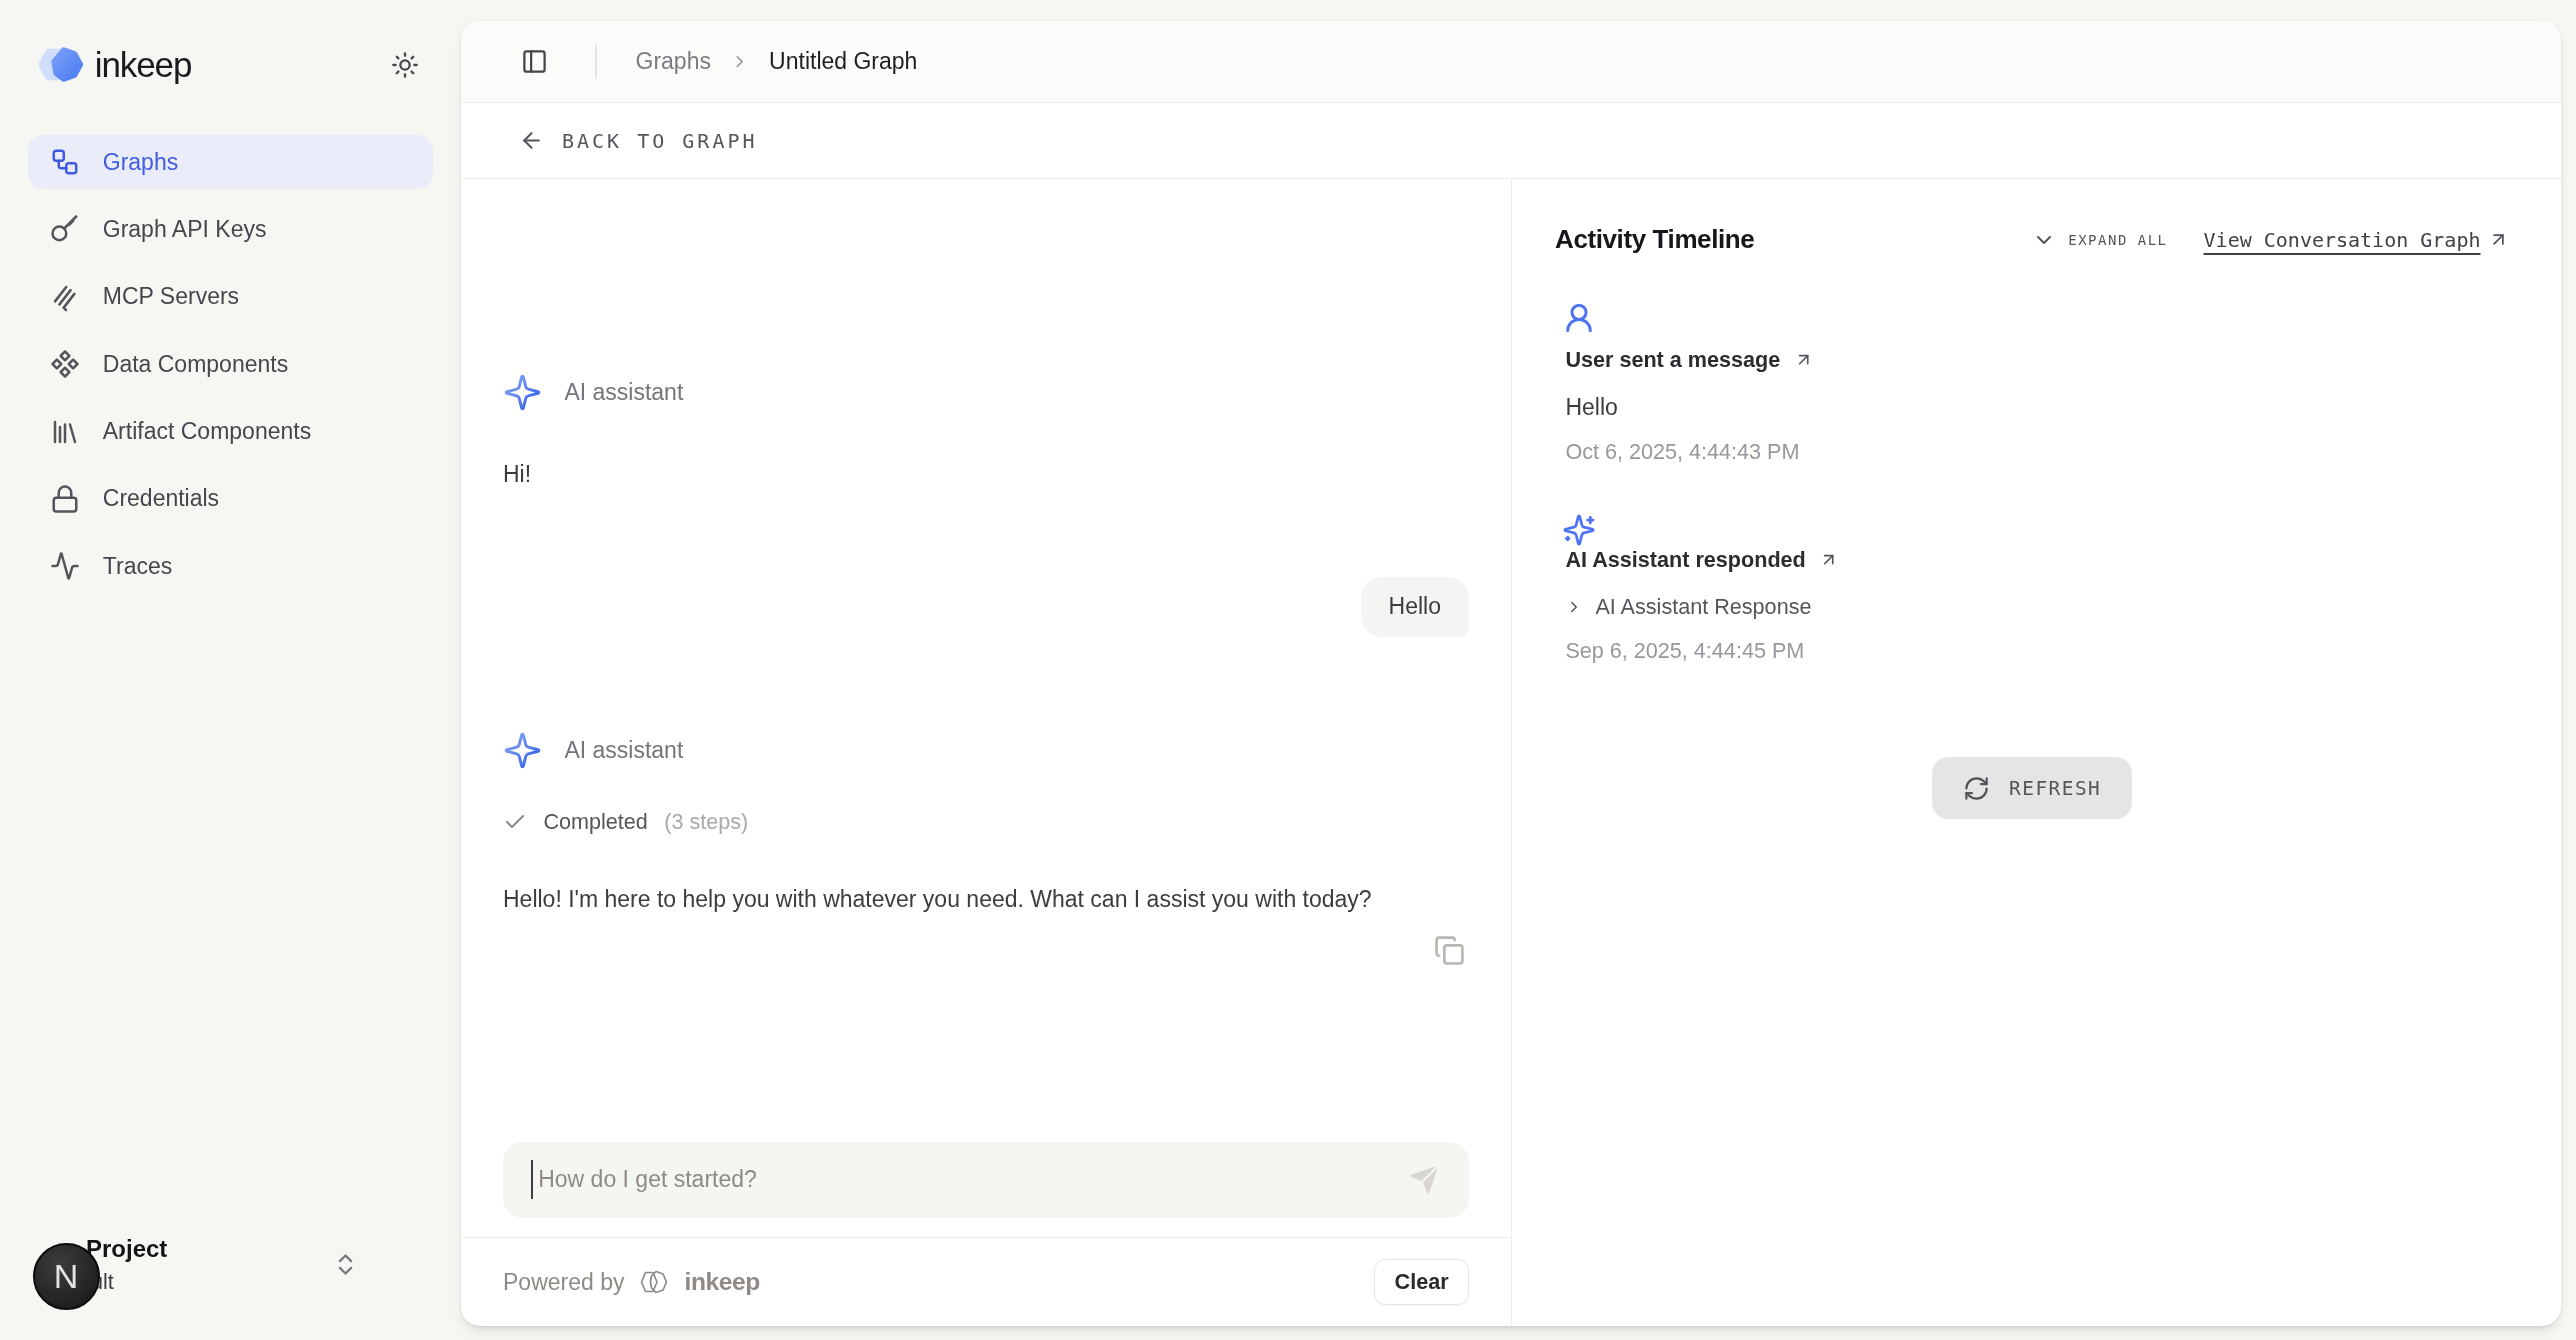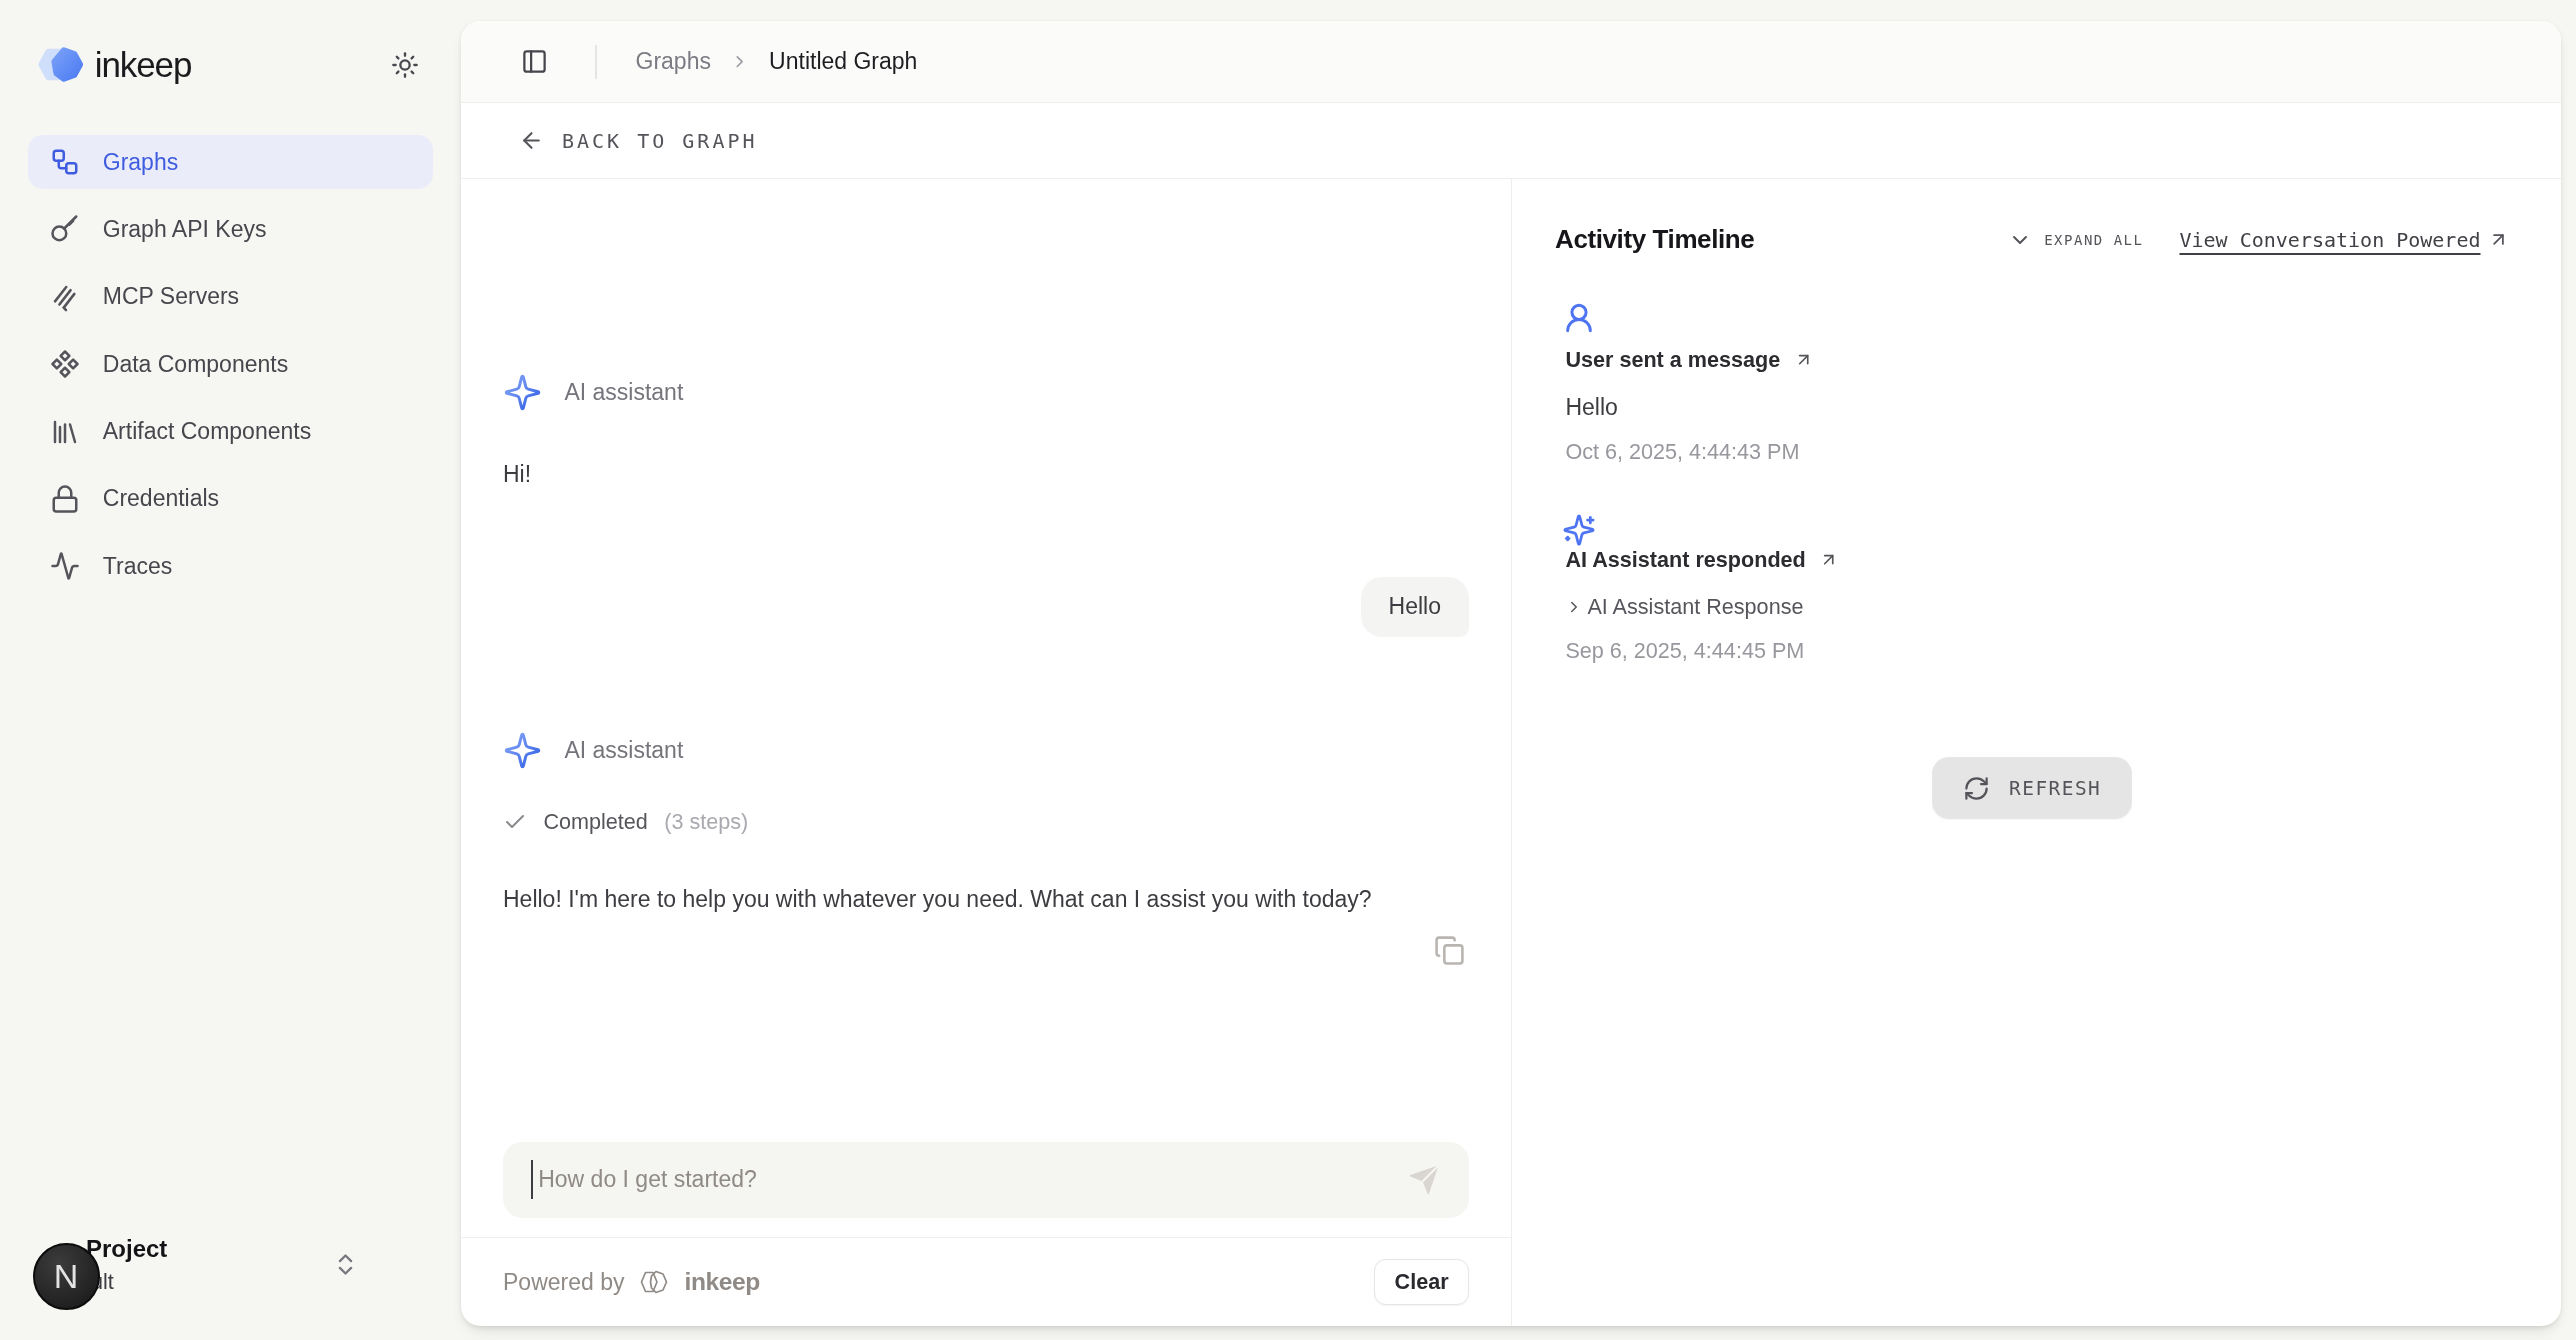--- a/index.html
+++ b/index.html
@@ -82,21 +82,21 @@
   .view-traces svg{color:#54545a;}
   .tl-items{margin-top:46px;}
   .tl-item{display:flex;flex-direction:column;}
   .tl-rail{width:48px;flex:0 0 auto;display:flex;flex-direction:column;align-items:center;}
   .tl-rail .line{width:1.5px;flex:1;background:#e7e7e4;margin-top:12px;}
   .tl-content{margin-left:10.4px;padding-bottom:48px;}
   .tl-item-title-row{display:flex;align-items:center;gap:13.4px;cursor:pointer;}
   .tl-item-title{font-size:21.6px;font-weight:600;color:#2b2b30;}
   .tl-item-title-row svg{color:#54545a;}
   .tl-body{margin-top:21px;font-size:23px;color:#3c3c41;}
-  .tl-expand{margin-top:21px;display:flex;align-items:center;gap:4px;cursor:pointer;}
+  .tl-expand{margin-top:21px;display:flex;align-items:center;gap:12px;cursor:pointer;}
   .tl-expand-label{font-size:21.6px;color:#55555c;}
   .tl-expand svg{color:#55555c;}
   .tl-time{margin-top:18px;font-size:21.6px;color:#97979d;}
   .refresh-row{display:flex;justify-content:center;margin-top:45px;}
   .refresh-btn{display:flex;align-items:center;gap:19.4px;background:#e5e5e5;border:1.5px solid #e7e7e4;border-radius:16.4px;padding:0 30px;height:60px;box-shadow:0 0.7px 1.5px rgba(0,0,0,.04);cursor:pointer;}
   .refresh-btn svg{color:#54545a;}
   .refresh-label{font-family:"DejaVu Sans Mono",monospace;font-size:19.4px;letter-spacing:1.5px;color:#54545a;}
   svg{display:block;}
 </style>
 </head>
@@ -338,21 +338,21 @@
         <div class="tl-header">
           <span class="tl-title">Activity Timeline</span>
           <div class="tl-header-right">
             <div class="expand-all">
               <svg width="24" height="24" viewBox="0 0 24 24" fill="none" stroke="currentColor" stroke-width="2" stroke-linecap="round" stroke-linejoin="round">
                   <path d="m6 9 6 6 6-6"></path>
                 </svg>
               <span class="expand-all-label">EXPAND ALL</span>
             </div>
             <div class="view-traces">
-              <span class="view-traces-label">View Conversation Powered</span>
+              <span class="view-traces-label">View Conversation Graph</span>
               <svg width="21" height="21" viewBox="0 0 24 24" fill="none" stroke="currentColor" stroke-width="2" stroke-linecap="round" stroke-linejoin="round">
                   <path d="M7 7h10v10"></path>
                   <path d="M7 17 17 7"></path>
                 </svg>
             </div>
           </div>
         </div>
 
         <div class="tl-items">
 

